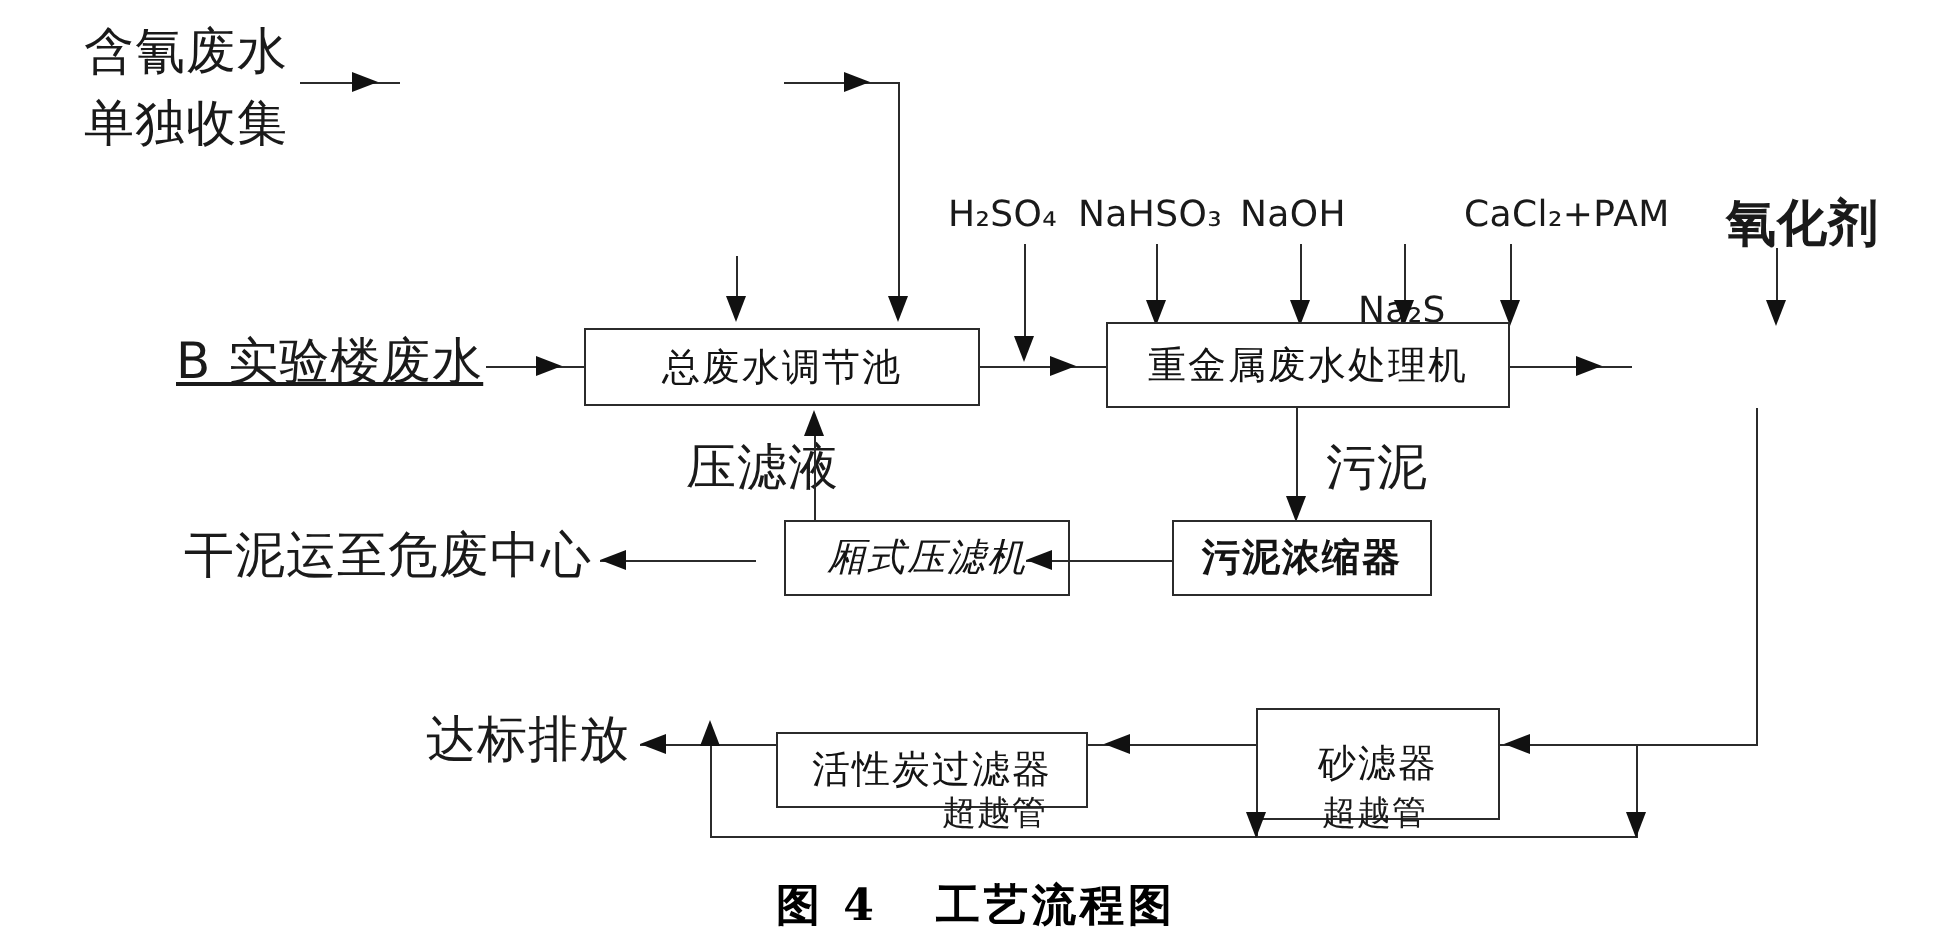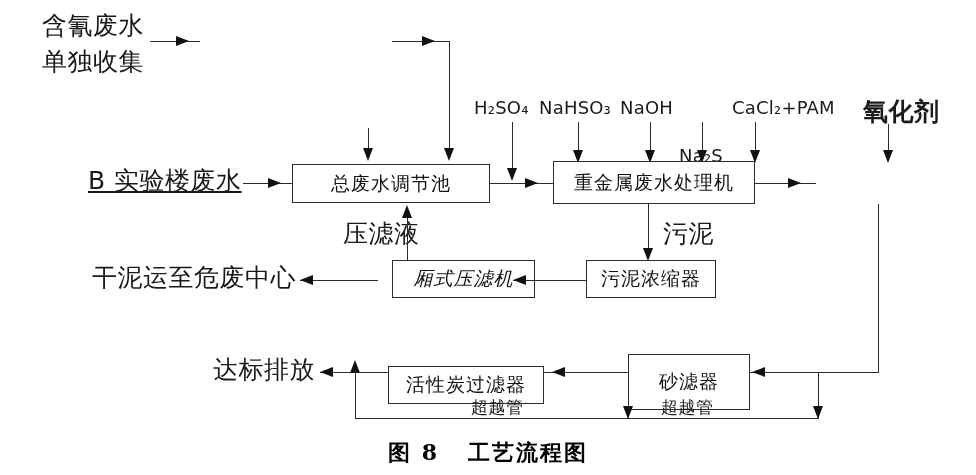--- a/index.html
+++ b/index.html
@@ -139,21 +139,21 @@
 
   <div class="lbl" style="left:92px;top:264px;">干泥运至危废中心</div>
   <div class="hline" style="left:300px;top:280px;width:78px;"></div>
   <div class="arr arr-l" style="left:300px;top:275px;"></div>
 
   <div class="box" style="left:392px;top:260px;width:143px;height:38px;font-style:italic;">厢式压滤机</div>
 
   <div class="hline" style="left:513px;top:280px;width:73px;"></div>
   <div class="arr arr-l" style="left:513px;top:275px;"></div>
 
-  <div class="box" style="left:586px;top:260px;width:130px;height:38px;">污泥浓缩器</div>
+  <div class="box" style="left:586px;top:260px;width:130px;height:38px;font-weight:bold;">污泥浓缩器</div>
 
   <div class="lbl" style="left:213px;top:356px;">达标排放</div>
   <div class="hline" style="left:320px;top:372px;width:68px;"></div>
   <div class="arr arr-l" style="left:320px;top:367px;"></div>
 
   <div class="box" style="left:388px;top:366px;width:156px;height:38px;text-align:right;">活性炭过滤器</div>
 
   <div class="hline" style="left:544px;top:372px;width:84px;"></div>
   <div class="arr arr-l" style="left:552px;top:367px;"></div>
 
@@ -171,16 +171,16 @@
   <div class="vline" style="left:628px;top:372px;height:46px;"></div>
   <div class="arr arr-d" style="left:623px;top:406px;"></div>
 
   <div class="vline" style="left:818px;top:372px;height:46px;"></div>
   <div class="arr arr-d" style="left:813px;top:406px;"></div>
 
   <div class="lbl small" style="left:471px;top:398px;">超越管</div>
   <div class="lbl small" style="left:661px;top:398px;">超越管</div>
 
   <div id="caption" style="top:438px;">
-    <span>图 8</span>&nbsp;&nbsp;&nbsp;<span>工艺流程图</span>
+    <span>图 4</span>&nbsp;&nbsp;&nbsp;<span>工艺流程图</span>
   </div>
 
 </div>
 
 </body></html>

